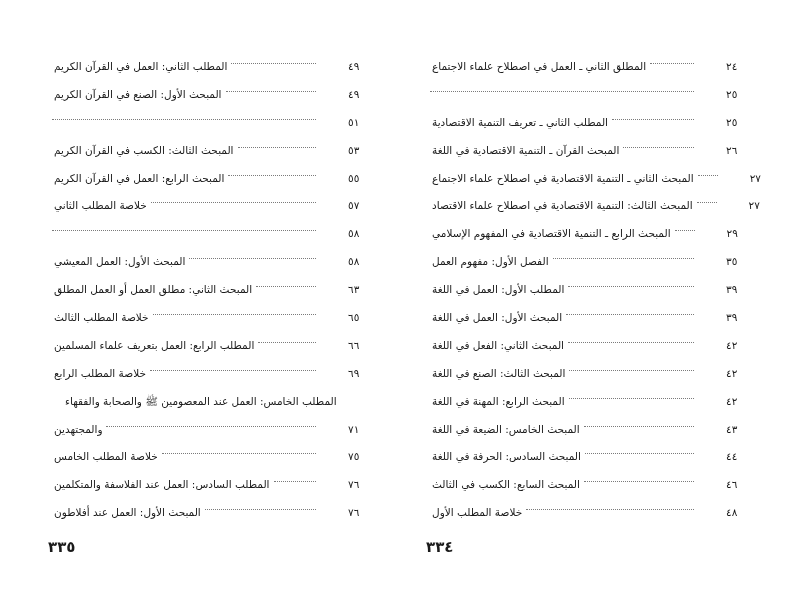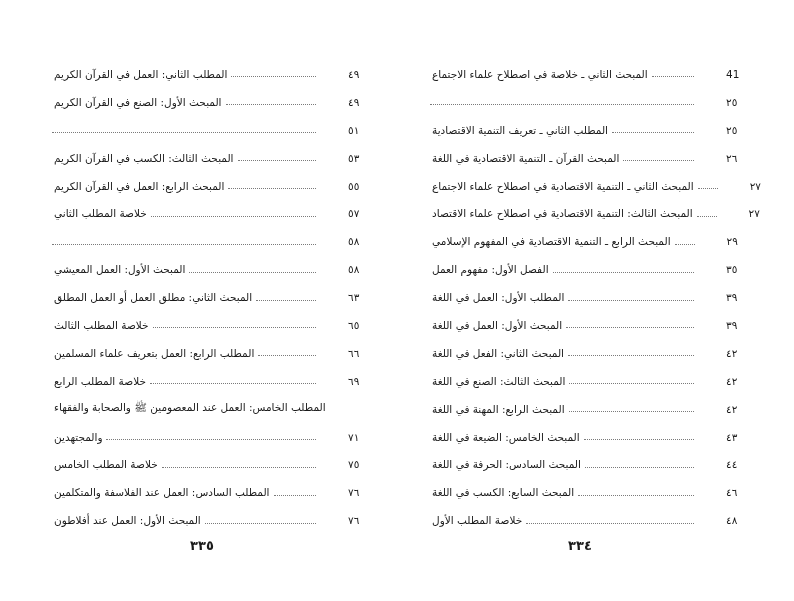--- a/index.html
+++ b/index.html
@@ -28,21 +28,20 @@
       left: 0;
       right: 0;
       margin: 0;
       padding: 0;
       list-style: none;
     }
     .toc-entry {
       height: 27.9px;
       display: flex;
       flex-direction: row-reverse;
-      align-items: center;
       direction: rtl;
       font-size: 10.5px;
       white-space: nowrap;
     }
     .toc-title {
       direction: rtl;
       unicode-bidi: embed;
       flex: 0 0 auto;
       padding-left: 6px;
     }
@@ -60,41 +59,42 @@
       direction: rtl;
       text-align: left;
       font-size: 10.5px;
       margin-left: 28px;
     }
     .toc-entry.continued .toc-title {
       letter-spacing: 0.9px;
     }
     .toc-entry.no-page {
       justify-content: flex-start;
+      margin-left: 11px;
     }
     .page-number {
       position: absolute;
       top: 538px;
       left: 0;
       right: 14px;
-      text-align: center;
+      text-align: left;
       font-weight: bold;
-      font-size: 13px;
+      font-size: 15px;
       direction: rtl;
     }
   </style>
 </head>
 <body>
 
 <div class="page page-right">
   <ul class="toc-list">
     <li class="toc-entry">
-        <span class="toc-title">المبحث الثاني ـ خلاصة في اصطلاح علماء الاجتماع</span>
-        <span class="toc-dots"></span>
-        <span class="toc-page">41</span>
+        <span class="toc-title">المطلق الثاني ـ العمل في اصطلاح علماء الاجتماع</span>
+        <span class="toc-dots"></span>
+        <span class="toc-page">٢٤</span>
       </li>
     <li class="toc-entry">
         <span class="toc-dots"></span>
         <span class="toc-page">٢٥</span>
       </li>
     <li class="toc-entry">
         <span class="toc-title">المطلب الثاني ـ تعريف التنمية الاقتصادية</span>
         <span class="toc-dots"></span>
         <span class="toc-page">٢٥</span>
       </li>
@@ -152,21 +152,21 @@
         <span class="toc-title">المبحث الخامس: الضيعة في اللغة</span>
         <span class="toc-dots"></span>
         <span class="toc-page">٤٣</span>
       </li>
     <li class="toc-entry">
         <span class="toc-title">المبحث السادس: الحرفة في اللغة</span>
         <span class="toc-dots"></span>
         <span class="toc-page">٤٤</span>
       </li>
     <li class="toc-entry">
-        <span class="toc-title">المبحث السابع: الكسب في اللغة</span>
+        <span class="toc-title">المبحث السابع: الكسب في الثالث</span>
         <span class="toc-dots"></span>
         <span class="toc-page">٤٦</span>
       </li>
     <li class="toc-entry">
         <span class="toc-title">خلاصة المطلب الأول</span>
         <span class="toc-dots"></span>
         <span class="toc-page">٤٨</span>
       </li>
   </ul>
   <div class="page-number">٣٣٤</div>

